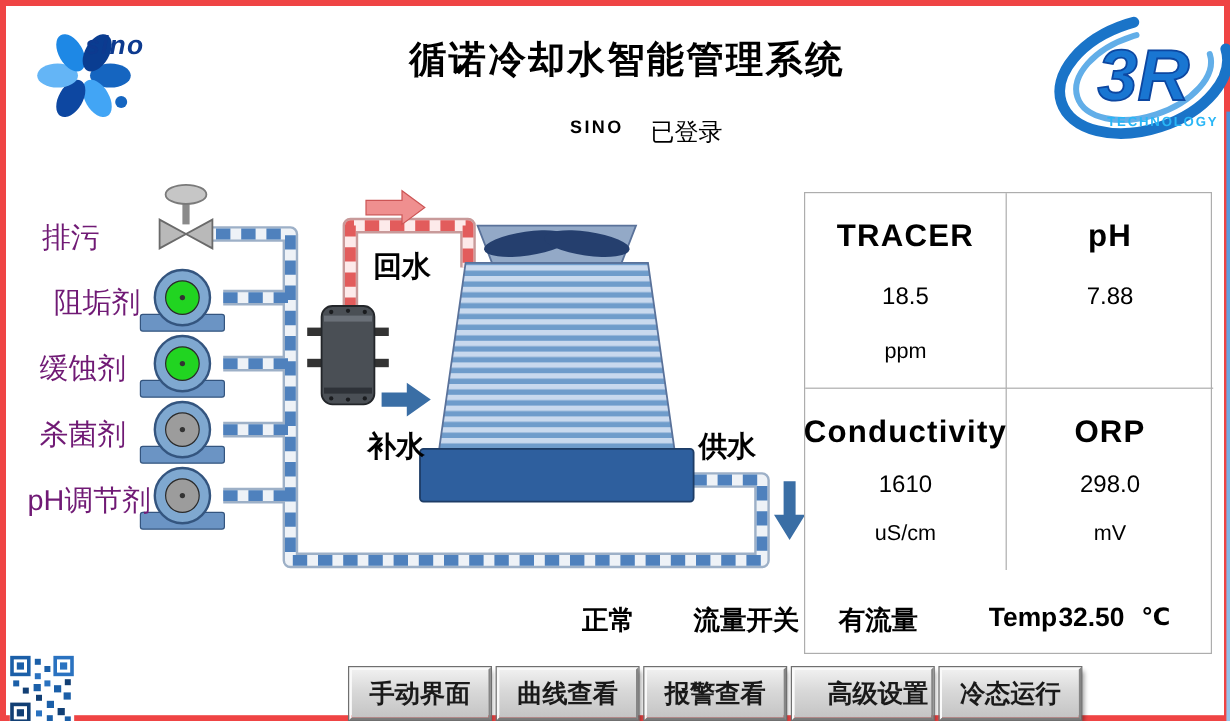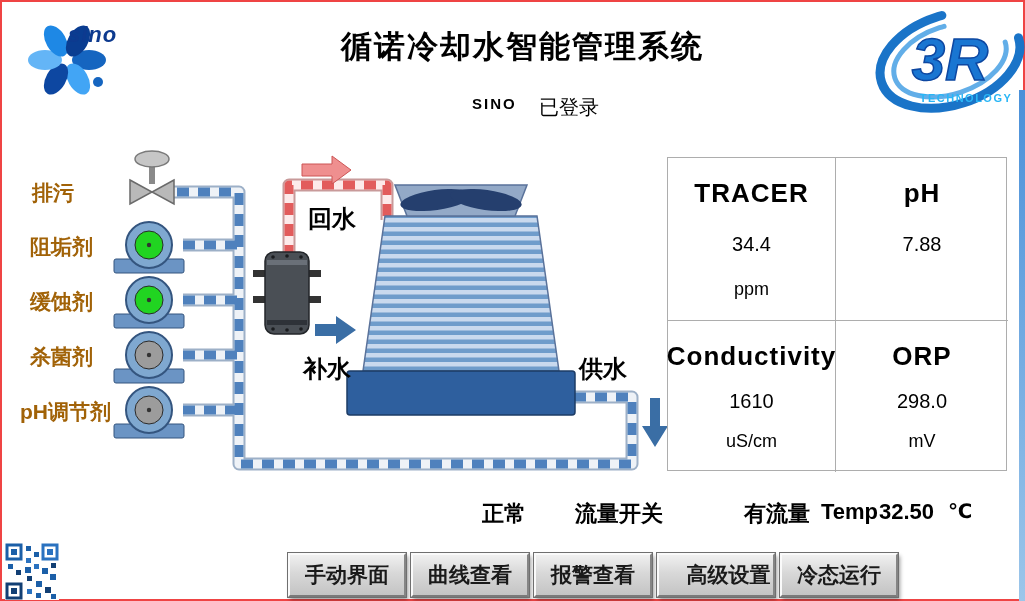--- a/index.html
+++ b/index.html
@@ -1,38 +1,38 @@
 <!DOCTYPE html>
 <html><head>
 <meta charset="utf-8">
 <style>
   * { margin:0; padding:0; box-sizing:border-box; }
   html,body { width:1025px; height:601px; overflow:hidden; }
   body { font-family:"Liberation Sans","DejaVu Sans",sans-serif; background:#fbfbfb; position:relative; }
-  .screen { position:absolute; inset:0; background:#ffffff; border:2px solid #ef4444; }
+  .screen { position:absolute; inset:0; background:#ffffff; border:5px solid #ef4444; }
 
   svg.diagram { position:absolute; left:0; top:0; z-index:1; }
 
   .title { position:absolute; top:24px; left:0; right:0; text-align:center;
            font-size:31px; font-weight:bold; color:#000; z-index:3; letter-spacing:2px;padding-left:20px; }
   .login-user   { position:absolute; top:93px; left:470px; font-size:15px; font-weight:bold; letter-spacing:2px; z-index:3; }
   .login-status { position:absolute; top:92px; left:537px; font-size:20px; z-index:3; }
   .datetime     { position:absolute; top:92px; left:663px; font-size:16px; letter-spacing:1px; z-index:3; }
 
   .sino-logo { position:absolute; left:12px; top:6px; z-index:3; }
   .sino-text { position:absolute; left:66px; top:20px; font-size:22px; font-style:italic; font-weight:bold;
                color:#0d3a8f; z-index:4; letter-spacing:1px; }
   .r3-logo { position:absolute; left:868px; top:0; z-index:3; }
   .edge-strip { position:absolute; left:1017px; top:88px; width:8px; height:513px;
                 background:linear-gradient(180deg,#4a90d9,#9cc6ea); z-index:2; }
 
-  .chem-label { position:absolute; font-size:21px; font-weight:700; color:#a16207; z-index:3; }
+  .chem-label { position:absolute; font-size:24px; font-weight:400; color:#701a75; z-index:3; }
   .pipe-label { position:absolute; font-size:24px; font-weight:600; color:#000000; z-index:3; }
 
-  .metrics { position:absolute; left:665px; top:155px; width:340px; height:314px; z-index:3;
+  .metrics { position:absolute; left:665px; top:155px; width:340px; height:385px; z-index:3;
              display:grid; grid-template-columns:168px 172px; grid-template-rows:163px 151px;
              background:#fff; border:1px solid #adadad; }
   .cell { border-right:1px solid #adadad; border-bottom:1px solid #adadad;
           display:flex; flex-direction:column; align-items:center; justify-content:space-between;
           padding:20px 4px 20px; }
   .cell:nth-child(2n) { border-right:none; }
   .cell:nth-child(n+3) { border-bottom:none; }
   .m-name  { font-size:26px; font-weight:600; color:#000; letter-spacing:1px; }
   .m-value { font-size:20px; font-weight:500; color:#000; }
   .m-unit  { font-size:18px; font-weight:500; color:#000; min-height:20px; }
@@ -151,33 +151,33 @@
 
   <svg class="r3-logo" width="157" height="120" viewBox="0 0 157 120">
     <ellipse cx="80" cy="58" rx="72" ry="45" fill="none" stroke="#1a74c8" stroke-width="9" stroke-dasharray="285 90" stroke-linecap="round" transform="rotate(-18 80 58)"></ellipse>
     <ellipse cx="80" cy="58" rx="58" ry="34" fill="none" stroke="#62aee8" stroke-width="5" stroke-dasharray="225 80" stroke-linecap="round" transform="rotate(-18 80 58)"></ellipse>
     <text x="80" y="78" text-anchor="middle" font-size="60" font-weight="bold" font-style="italic" fill="#1976d2" stroke="#0d47a1" stroke-width="1.5" font-family="Liberation Sans, sans-serif">3R</text>
     <text x="96" y="100" text-anchor="middle" font-size="11" font-weight="bold" letter-spacing="1.5" fill="#29b6f6" font-family="Liberation Sans, sans-serif">TECHNOLOGY</text>
   </svg>
   <div class="edge-strip"></div>
 
   <div class="chem-label" style="left:30px; top:177px;">排污</div>
-  <div class="chem-label" style="left:28px; top:231px;">阻垢剂</div>
+  <div class="chem-label" style="left:40px; top:231px;">阻垢剂</div>
   <div class="chem-label" style="left:28px; top:286px;">缓蚀剂</div>
   <div class="chem-label" style="left:28px; top:341px;">杀菌剂</div>
   <div class="chem-label" style="left:18px; top:396px;">pH调节剂</div>
 
   <div class="pipe-label" style="left:306px; top:201px;">回水</div>
   <div class="pipe-label" style="left:301px; top:351px;">补水</div>
   <div class="pipe-label" style="left:577px; top:351px;">供水</div>
 
   <div class="metrics">
     <div class="cell">
       <div class="m-name">TRACER</div>
-      <div class="m-value">34.4</div>
+      <div class="m-value">18.5</div>
       <div class="m-unit">ppm</div>
     </div>
     <div class="cell">
       <div class="m-name">pH</div>
       <div class="m-value">7.88</div>
       <div class="m-unit"></div>
     </div>
     <div class="cell">
       <div class="m-name">Conductivity</div>
       <div class="m-value">1610</div>
@@ -185,21 +185,21 @@
     </div>
     <div class="cell">
       <div class="m-name">ORP</div>
       <div class="m-value">298.0</div>
       <div class="m-unit">mV</div>
     </div>
   </div>
 
   <span class="st" style="left:480px;">正常</span>
   <span class="st" style="left:573px;">流量开关</span>
-  <span class="st" style="left:694px;margin-left:48px;">有流量</span>
+  <span class="st" style="left:694px;">有流量</span>
   <span class="st" style="left:793px;margin-left:26px;">Temp</span>
   <span class="st" style="left:877px;">32.50</span>
   <span class="st st-unit" style="left:946px;">℃</span>
 
   <button class="hmi-btn" style="left:286px;">手动界面</button>
   <button class="hmi-btn" style="left:409px;">曲线查看</button>
   <button class="hmi-btn" style="left:532px;">报警查看</button>
   <button class="hmi-btn" style="left:655px;padding-left:25px;">高级设置</button>
   <button class="hmi-btn" style="left:778px;">冷态运行</button>
 

